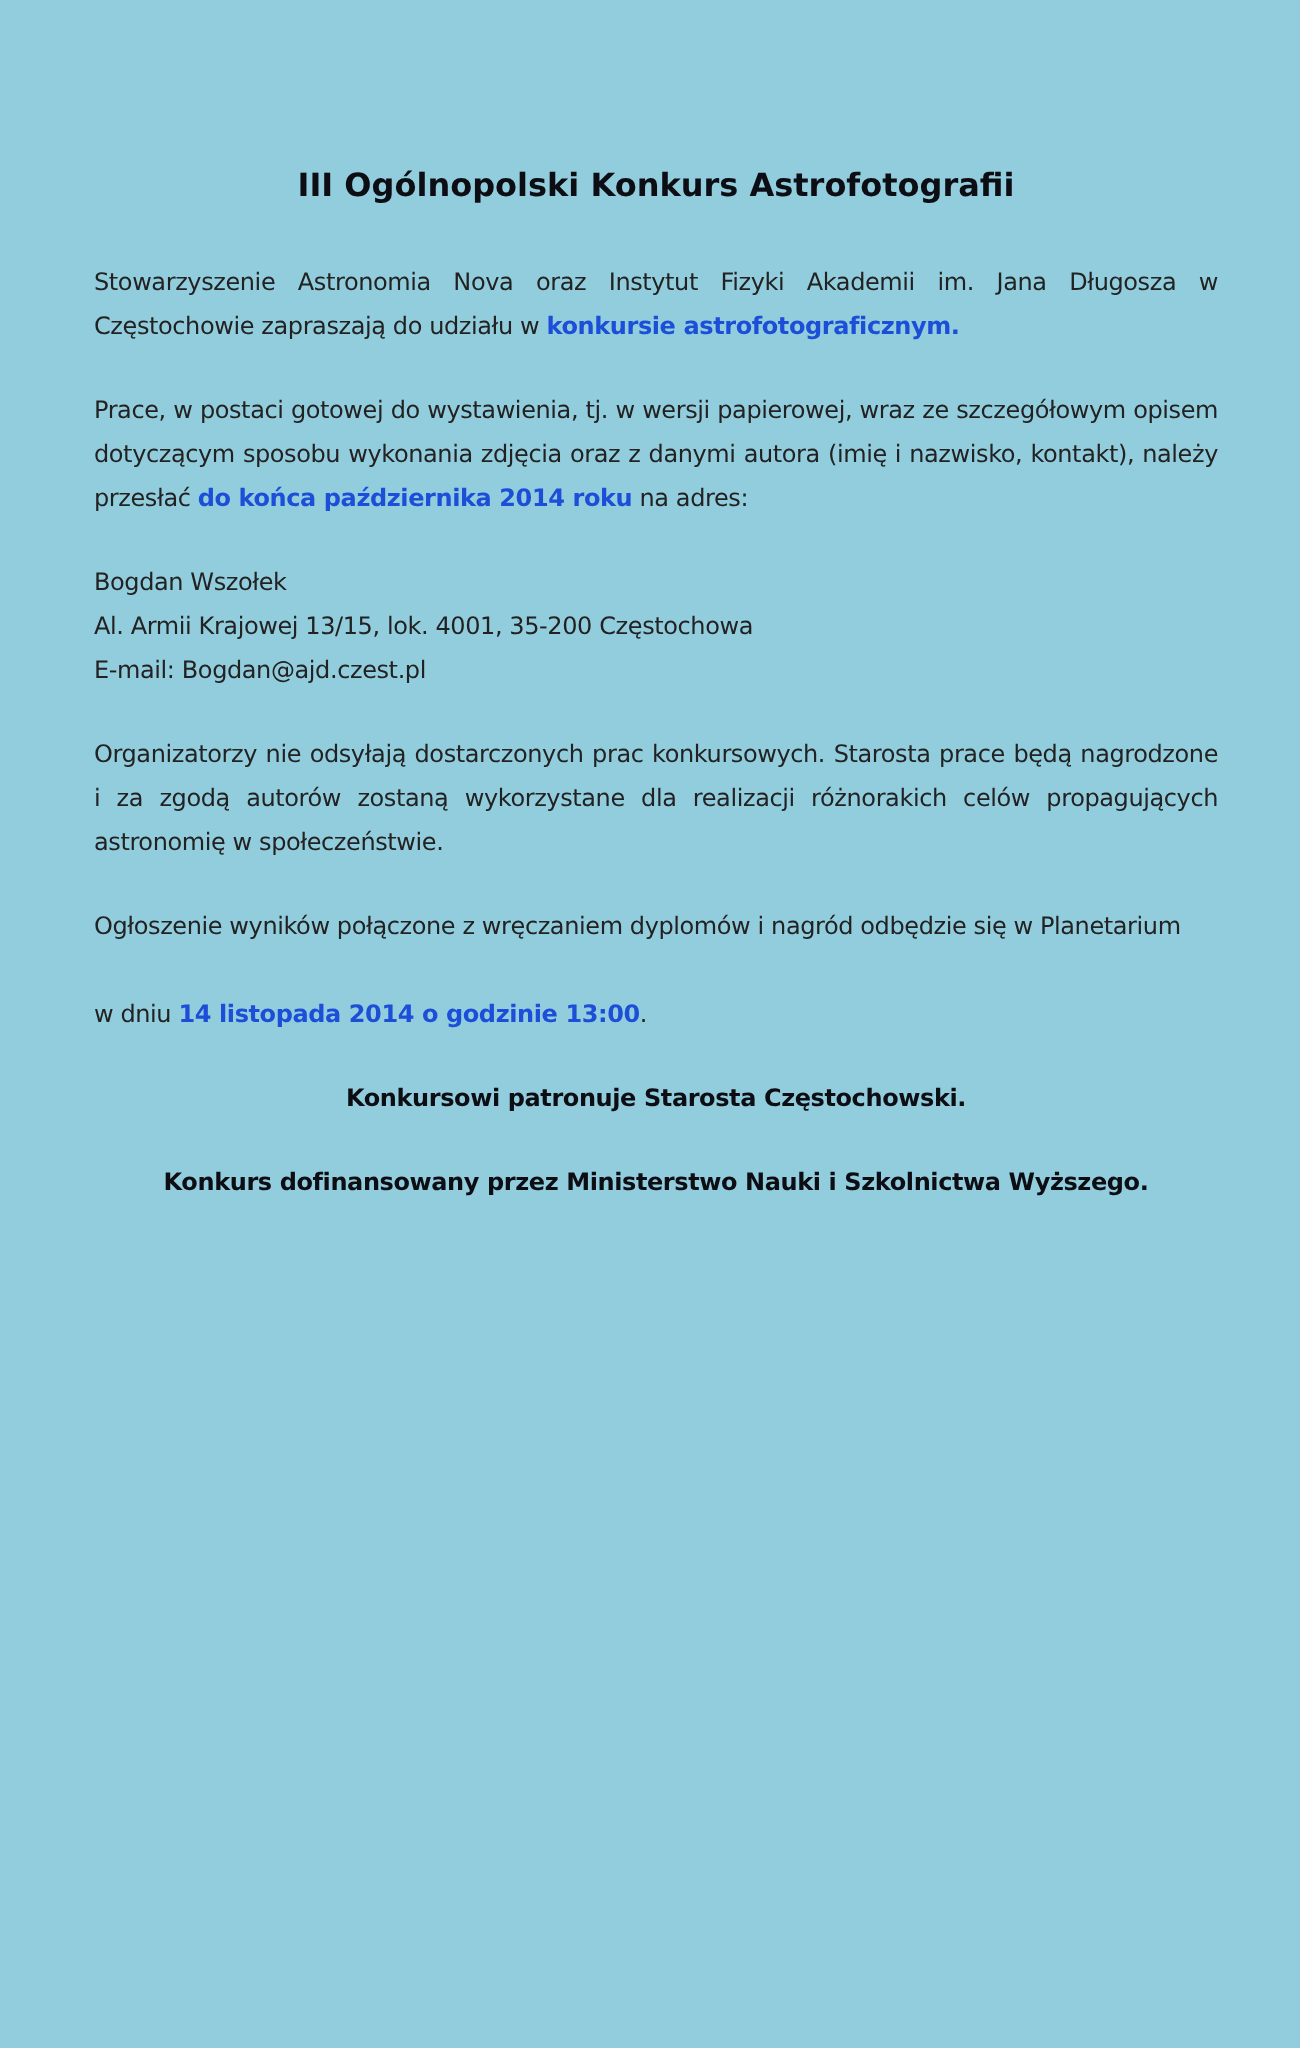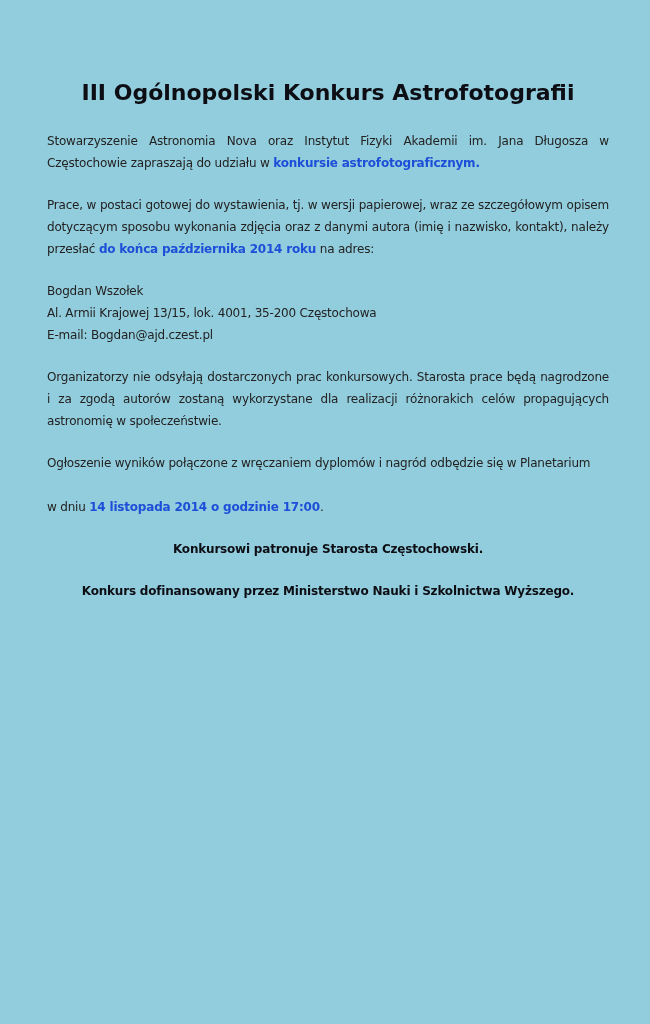--- a/index.html
+++ b/index.html
@@ -23,21 +23,21 @@
       position: absolute;
       left: 47px;
       top: 80px;
       width: 562px;
       font-size: 12px;
       line-height: 22px;
       letter-spacing: -0.2px;
     }
     .title {
       text-align: center;
-      font-size: 22px;
+      font-size: 16px;
       font-weight: bold;
       color: #0d0d14;
       margin: 0 0 24px 0;
       line-height: 26px;
       letter-spacing: 0;
     }
     p {
       margin: 0 0 20px 0;
       text-align: justify;
       color: #222;
@@ -73,21 +73,21 @@
       <div>Bogdan Wszołek</div>
       <div>Al. Armii Krajowej 13/15, lok. 4001, 35-200 Częstochowa</div>
       <div><span>E-mail: </span><span>Bogdan@ajd.czest.pl</span></div>
     </div>
 
     <p>Organizatorzy nie odsyłają dostarczonych prac konkursowych. Starosta prace będą nagrodzone i za zgodą autorów zostaną wykorzystane dla realizacji różnorakich celów propagujących astronomię w społeczeństwie.</p>
 
     <p class="left">
       <span>Ogłoszenie wyników połączone z wręczaniem dyplomów i nagród odbędzie się w Planetarium</span><br>
       <br>
-      <span>w dniu </span><b>14 listopada 2014 o godzinie 17:00</b><span>.</span>
+      <span>w dniu </span><b>14 listopada 2014 o godzinie 13:00</b><span>.</span>
     </p>
 
     <div class="strong-line">Konkursowi patronuje Starosta Częstochowski.</div>
 
     <div class="strong-line">Konkurs dofinansowany przez Ministerstwo Nauki i Szkolnictwa Wyższego.</div>
 
   </div>
 </div>
 
 </body></html>

